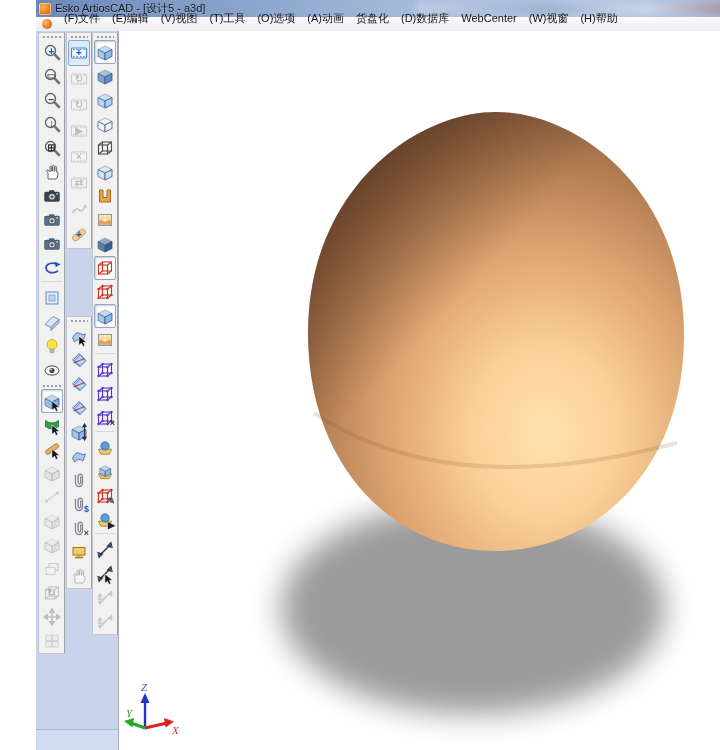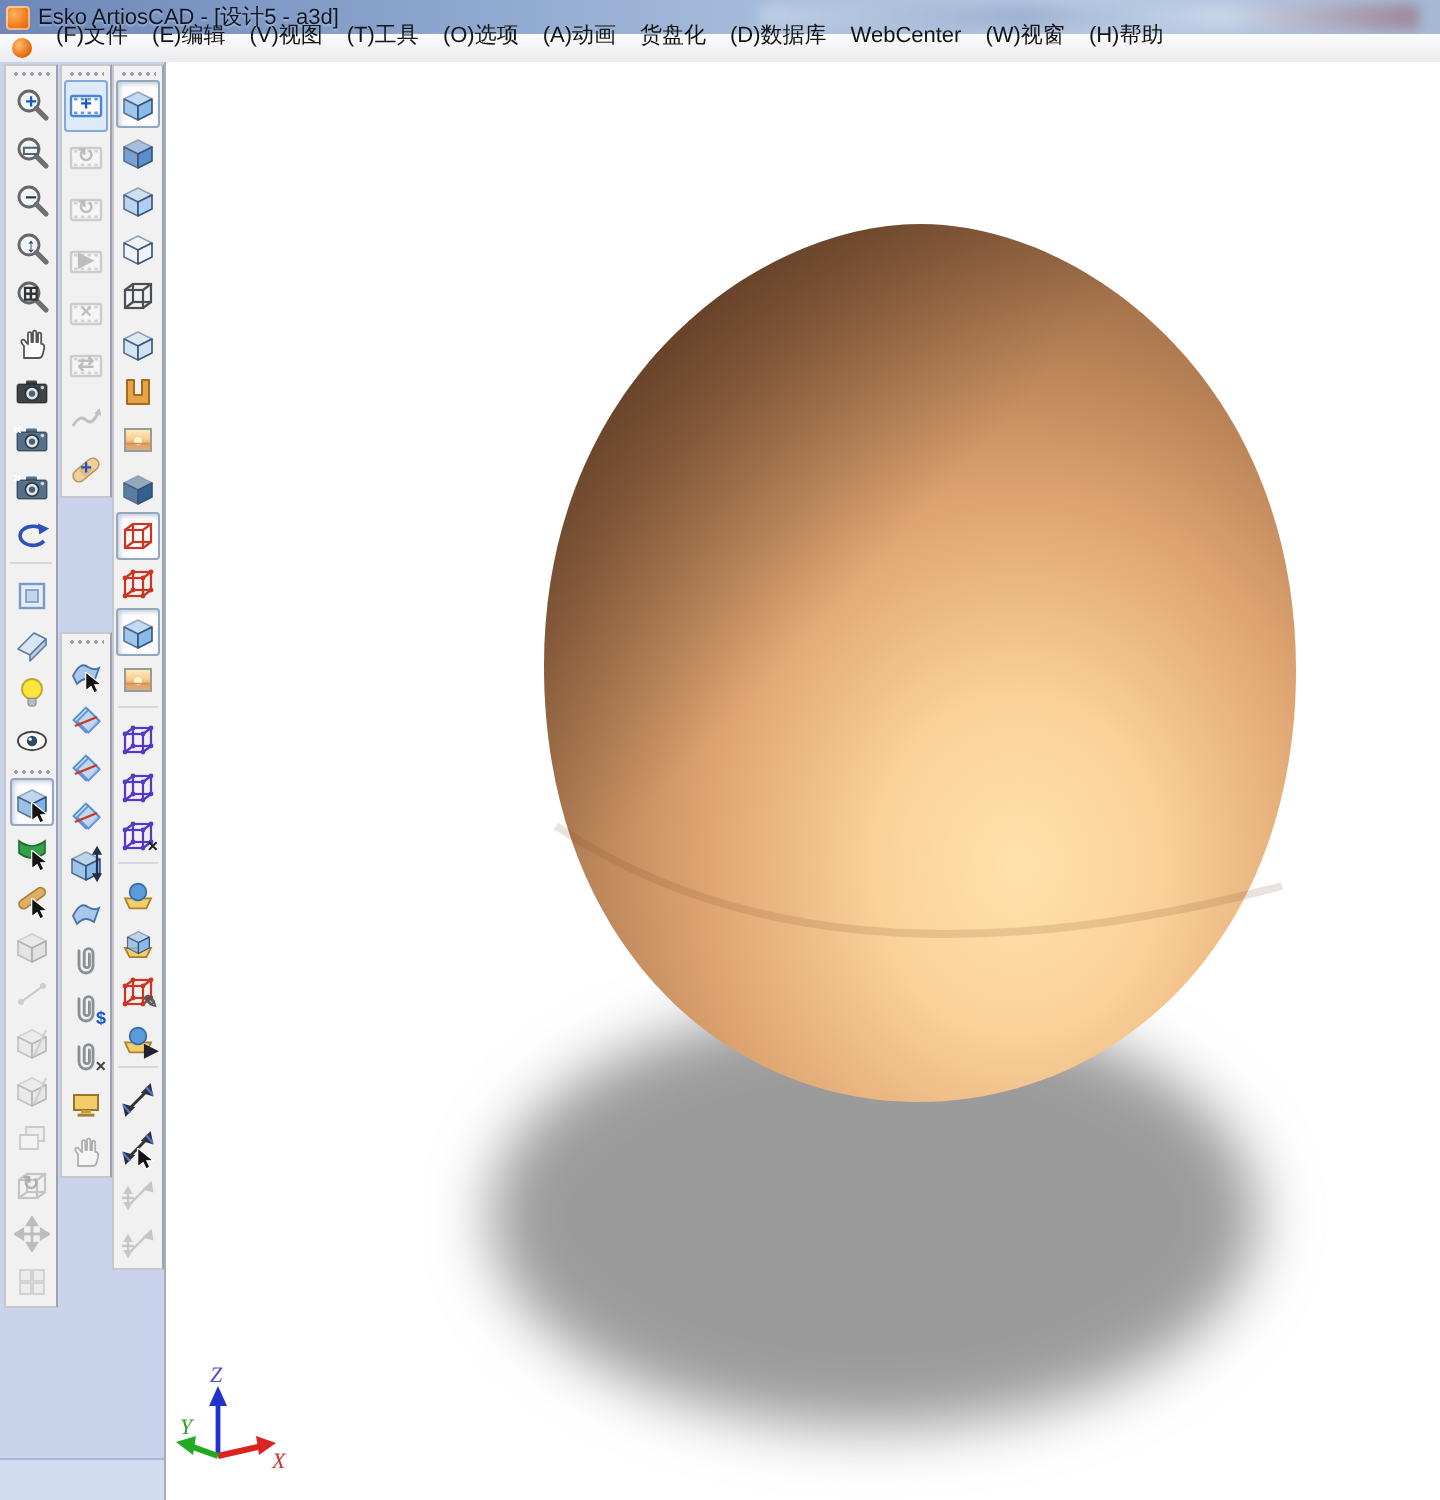--- a/index.html
+++ b/index.html
@@ -1,17 +1,17 @@
 <!DOCTYPE html>
 <html><head>
 <meta charset="utf-8">
 <style>
   html,body{margin:0;padding:0;}
   body{width:720px;height:750px;overflow:hidden;font-family:"Liberation Sans",sans-serif;background:#fff;position:relative;}
-  .app{position:absolute;inset:0;}
+  .app{position:absolute;inset:0;margin-left:36px;}
 
   
   .titlebar{position:absolute;left:0;top:0;width:720px;height:17px;
     background:linear-gradient(90deg,#6d88b8 0%,#8ba5cd 30%,#a9bedd 55%,#b9cbe4 75%,#a5b9d6 100%);
     display:flex;align-items:center;font-size:11px;color:#0e1624;overflow:hidden;}
   .titlebar .blur1{position:absolute;left:380px;top:2px;width:330px;height:13px;
     background:linear-gradient(90deg,rgba(255,255,255,.25),rgba(120,140,180,.35) 40%,rgba(230,240,250,.4) 70%,rgba(150,60,60,.35) 97%);
     filter:blur(3px);border-radius:3px;}
   .app-icon{width:12px;height:12px;margin:0 4px 0 3px;border-radius:2px;
     background:radial-gradient(circle at 35% 35%,#ffb25e,#f07818 60%,#c85a08);

